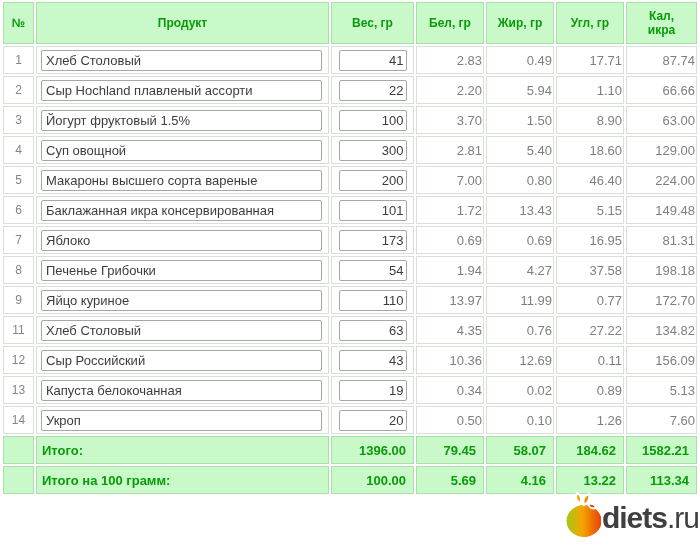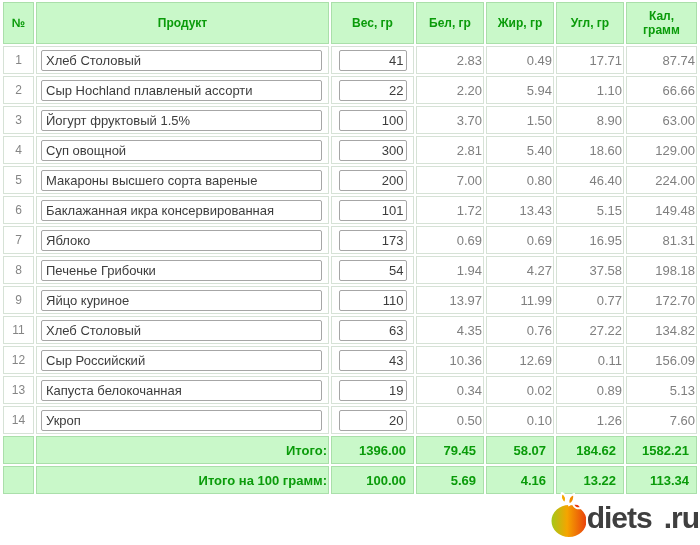--- a/index.html
+++ b/index.html
@@ -26,29 +26,29 @@
   td.prodcell{padding:0 6px 0 4px;}
   input.prod-input{width:100%;height:21px;border:1px solid #a6a6a6;border-radius:2px;
        font-family:"Liberation Sans","DejaVu Sans",sans-serif;font-size:13px;
        color:#3d3d3d;padding:0 4px;box-sizing:border-box;background:#fff;}
   td.weightcell{text-align:center;padding:0;}
   input.weight-input{width:68px;height:21px;border:1px solid #a6a6a6;border-radius:2px;
        font-family:"Liberation Sans","DejaVu Sans",sans-serif;font-size:13px;
        color:#3d3d3d;text-align:right;box-sizing:border-box;background:#fff;}
   tr.total td{background:#c9f8c9;border:1px solid #aadfaa;height:28px;
               color:#0a9b0a;font-weight:bold;font-size:13px;vertical-align:middle;}
-  tr.total td.label{text-align:right;padding-left:5px;}
+  tr.total td.label{text-align:left;padding-left:5px;}
   tr.total td.tval{text-align:right;padding-right:7px;}
   .watermark{position:absolute;right:1px;bottom:1px;display:flex;align-items:center;
              pointer-events:none;}
   .wm-text{font-size:30px;font-weight:bold;color:#3f3f3f;letter-spacing:-1px;
      margin-left:-8px;
      text-shadow:-2px -2px 0 #fff,2px -2px 0 #fff,-2px 2px 0 #fff,2px 2px 0 #fff,
                  0 -2px 0 #fff,0 2px 0 #fff,-2px 0 0 #fff,2px 0 0 #fff,0 0 3px #fff;}
-  .wm-suffix{font-weight:bold;margin-left:12px;}
+  .wm-suffix{font-weight:normal;}
 </style>
 </head>
 <body>
 
 <table class="calc">
   <colgroup>
     <col class="c-num">
       <col class="c-prod">
       <col class="c-weight">
     <col class="c-prot">
@@ -57,21 +57,21 @@
       <col class="c-kcal">
   </colgroup>
   <thead>
     <tr>
       <th>№</th>
       <th>Продукт</th>
       <th>Вес, гр</th>
       <th>Бел, гр</th>
       <th>Жир, гр</th>
       <th>Угл, гр</th>
-      <th class="narrow">Кал, грамм</th>
+      <th class="narrow">Кал, икра</th>
     </tr>
   </thead>
   <tbody>
     <tr class="data">
       <td class="numcell">1</td>
       <td class="prodcell"><input class="prod-input" value="Хлеб Столовый" style=""></td>
       <td class="weightcell"><input class="weight-input" value="41" style=""></td>
       <td class="valcell">2.83</td>
       <td class="valcell">0.49</td>
       <td class="valcell">17.71</td>

